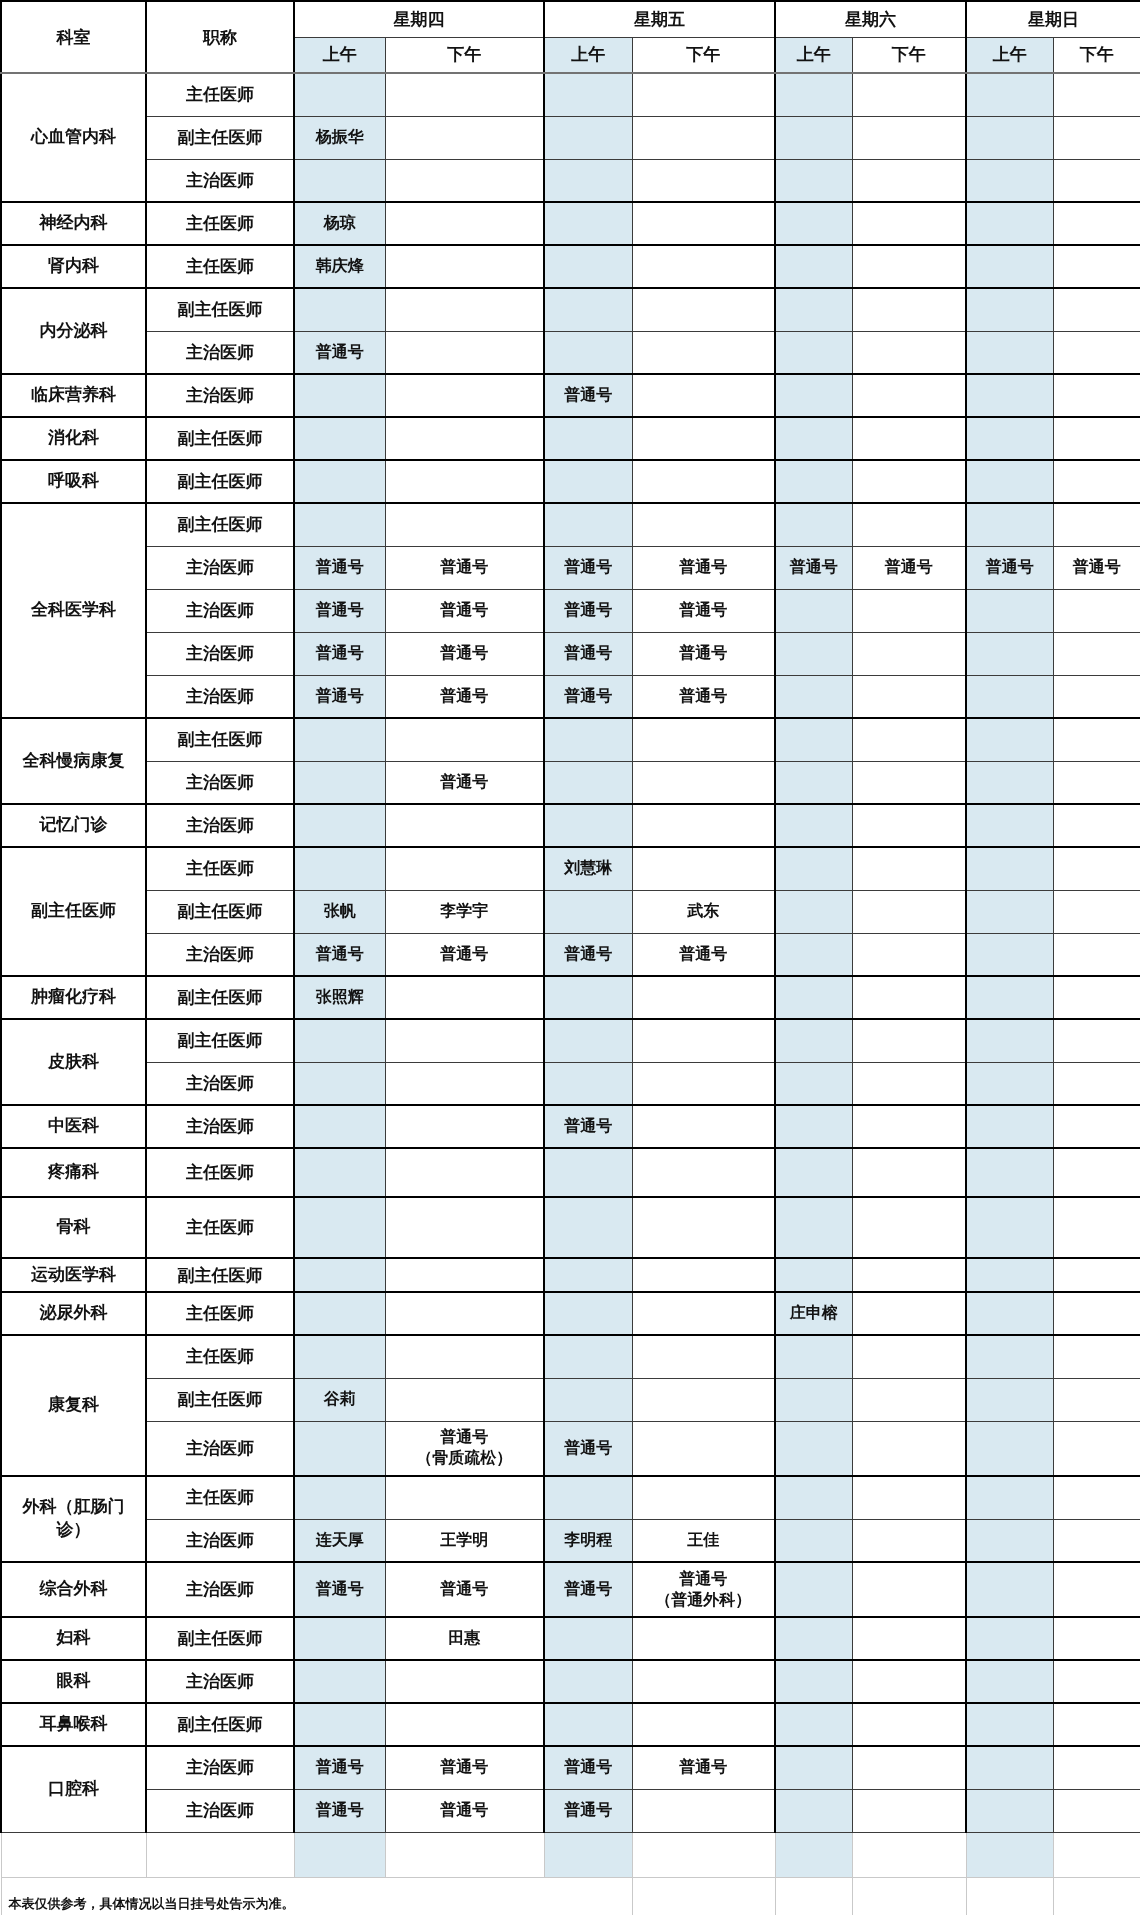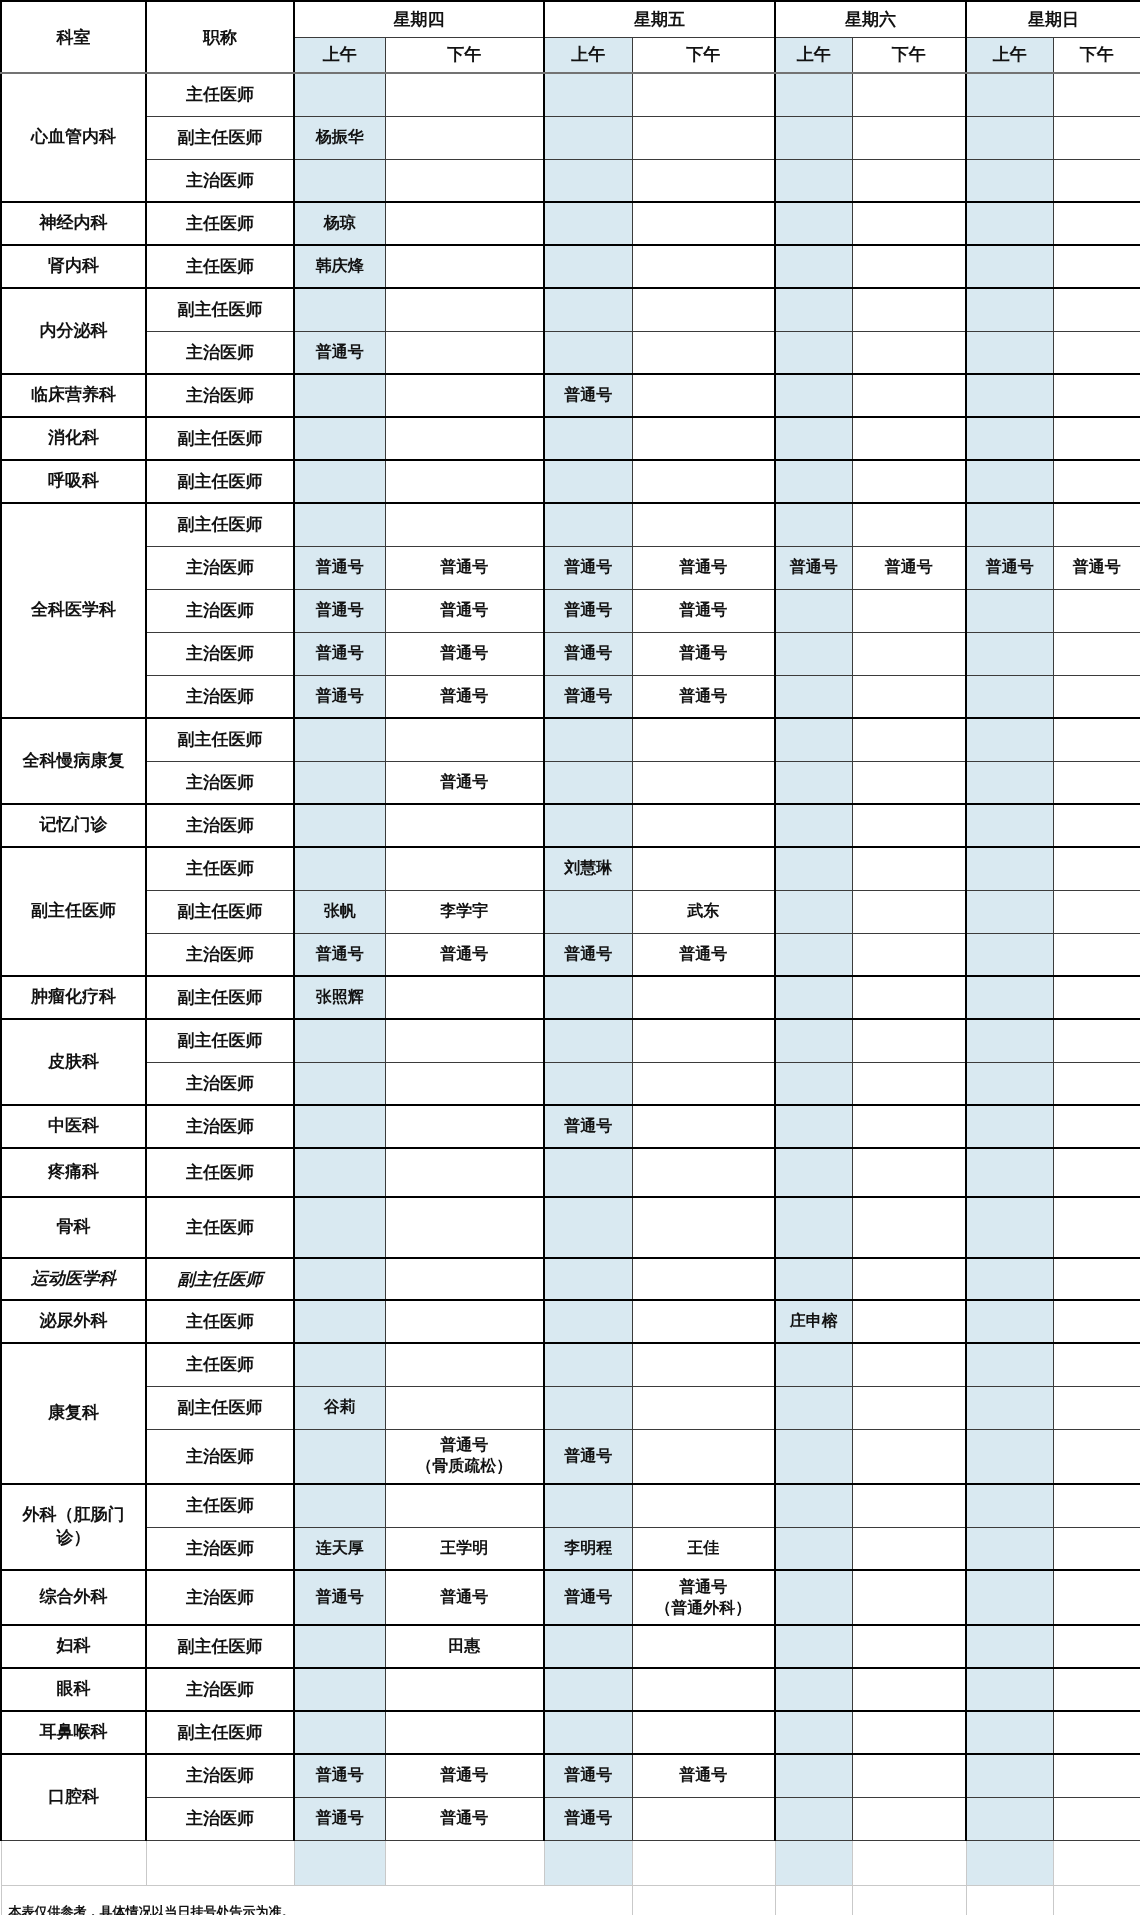--- a/index.html
+++ b/index.html
@@ -370,21 +370,21 @@
         <td class="title-cell vthick">主任医师</td>
         <td class="slot am vthick"></td>
         <td class="slot"></td>
         <td class="slot am vthick"></td>
         <td class="slot"></td>
         <td class="slot am vthick"></td>
         <td class="slot"></td>
         <td class="slot am vthick"></td>
         <td class="slot edge-r"></td>
       </tr>
-      <tr class="group-start" style="height: 42px; font-style: italic;">
+      <tr class="group-start" style="height: 34px;">
         <td rowspan="1" class="dept edge-l">运动医学科</td>
         <td class="title-cell vthick">副主任医师</td>
         <td class="slot am vthick"></td>
         <td class="slot"></td>
         <td class="slot am vthick"></td>
         <td class="slot"></td>
         <td class="slot am vthick"></td>
         <td class="slot"></td>
         <td class="slot am vthick"></td>
         <td class="slot edge-r"></td>

